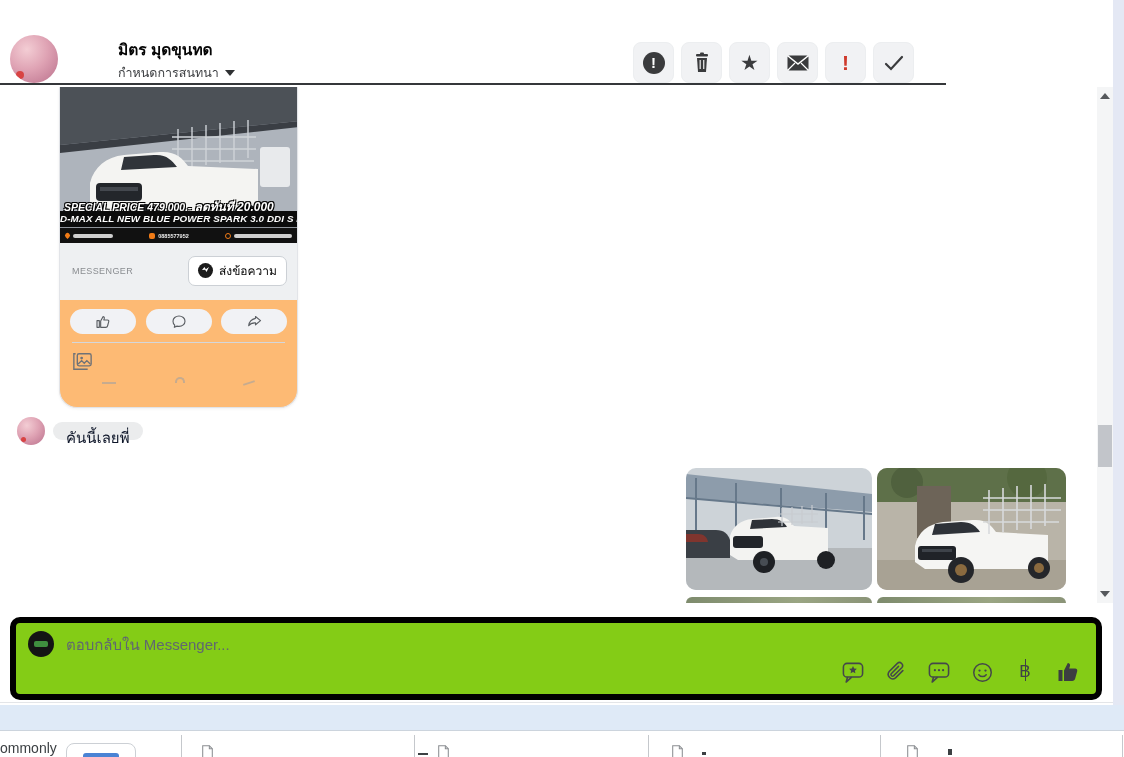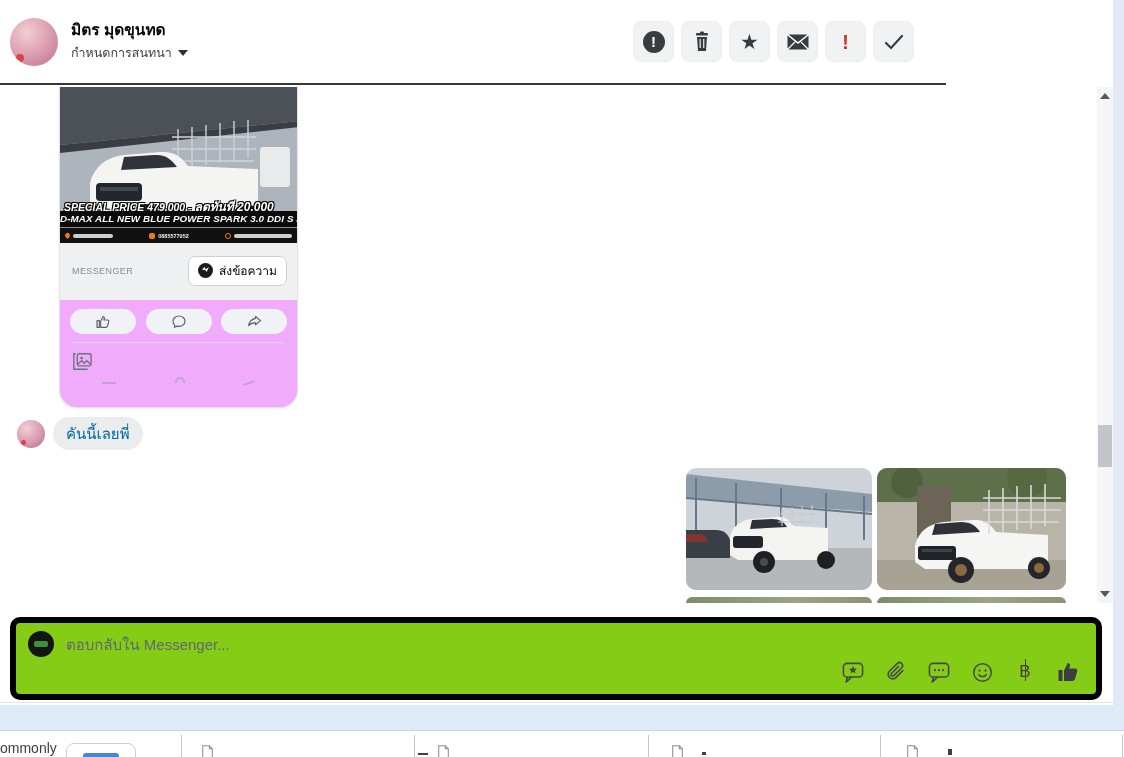--- a/index.html
+++ b/index.html
@@ -5,41 +5,41 @@
   * { margin:0; padding:0; box-sizing:border-box; }
   html,body { width:1124px; height:757px; overflow:hidden; background:#fff;
     font-family:"Liberation Sans", sans-serif; }
   .stage { position:absolute; top:0; left:0; width:1124px; height:757px; }
 
   
   .right-strip { position:absolute; left:1113px; top:0; width:11px; height:705px; background:#e4e8f4; }
 
   
   .header { position:absolute; top:0; left:0; width:946px; height:85px; background:#fff;
-    border-bottom:2px solid #35373a; display:flex; align-items:center; padding:0 32px 0 10px; }
+    border-bottom:2px solid #35373a; display:flex; align-items:flex-end; padding:0 32px 0 10px;gap:47px; }
   .avatar-lg { width:48px; height:48px; border-radius:50%; flex:0 0 48px;
     background:radial-gradient(circle at 35% 30%, #f3cdd4 0%, #dfa3b4 45%, #b96f8b 100%); position:relative; overflow:hidden;}
   .avatar-lg::after{content:""; position:absolute; left:6px; bottom:4px; width:8px; height:8px; border-radius:50%; background:#d84343;}
   .header-names { margin-left:13px; }
   .h-name { font-size:15.5px; font-weight:bold; color:#050505; line-height:20px; }
   .h-sub { font-size:12.5px; color:#3c3e41; margin-top:3px; display:flex; align-items:center; gap:6px; }
   .chev-down { width:0; height:0; border-left:5px solid transparent; border-right:5px solid transparent; border-top:6px solid #2f3133; display:inline-block; }
   .h-actions { margin-left:auto; display:flex; gap:7px; }
   .icon-btn { width:41px; height:41px; border-radius:8px; background:#f1f2f4; border:1px solid #eceef0;
     display:flex; align-items:center; justify-content:center; cursor:pointer; }
   .circ-excl { width:22px; height:22px; border-radius:50%; background:#3a3b3d; color:#fff; font-weight:bold;
     font-size:15px; display:flex; align-items:center; justify-content:center; }
   .star-glyph { font-size:21px; color:#3a3b3d; line-height:1; }
   .red-excl { font-size:21px; font-weight:bold; color:#cf3a2c; line-height:1; }
 
   
   .chat { position:absolute; top:87px; left:0; width:1097px; height:516px; background:#fff; overflow:hidden; }
 
   
-  .post-card { position:absolute; left:59px; top:0; width:239px; height:321px; background:#f0abfc;
+  .post-card { position:absolute; left:59px; top:0; width:239px; height:321px; background:#fdba74;
     border:1px solid #e2e4e8; border-top:none; border-radius:0 0 18px 18px;
     box-shadow:0 1px 3px rgba(0,0,0,.06); overflow:hidden; }
   .pc-photo { position:relative; width:100%; height:156px; overflow:hidden;
     background:linear-gradient(180deg,#b9bfc7 0%,#a8adb5 55%,#8e939b 100%); }
   .pc-photo svg { position:absolute; inset:0; }
   .pc-price { position:absolute; left:4px; top:110px; width:231px; font-size:10.5px; font-weight:800;
     font-style:italic; color:#fff; white-space:nowrap;
     text-shadow:-1px -1px 0 #000,1px -1px 0 #000,-1px 1px 0 #000,1px 1px 0 #000; }
   .pc-price .th { font-size:12px; }
   .pc-model { position:absolute; left:0; top:124px; width:100%; height:16px; background:#0b0b0b; color:#fff;
@@ -78,22 +78,22 @@
   .pc-footnav { display:flex; justify-content:space-between; padding:2px 42px; opacity:.55; }
   .fn-line { width:14px; height:2px; background:#9aa0a6; margin-top:5px; }
   .fn-caret { width:10px; height:6px; border:2px solid #9aa0a6; border-bottom:none; border-radius:8px 8px 0 0; }
   .fn-arrow { width:12px; height:2px; background:#9aa0a6; margin-top:5px; transform:rotate(-18deg); }
 
   
   .msg-row { position:absolute; left:17px; top:330px; display:flex; align-items:center; gap:8px; }
   .avatar-sm { width:28px; height:28px; border-radius:50%;
     background:radial-gradient(circle at 35% 30%, #f3cdd4 0%, #dfa3b4 45%, #b96f8b 100%); position:relative; overflow:hidden;}
   .avatar-sm::after{content:""; position:absolute; left:4px; bottom:3px; width:5px; height:5px; border-radius:50%; background:#d84343;}
-  .bubble { background:#ebeced; border-radius:17px; height:33px; line-height:33px; padding:0 13px;
-    font-size:15px; color:#0369a1; }
+  .bubble { background:#ebeced; border-radius:17px; height:18px; line-height:33px; padding:0 13px;
+    font-size:15px; color:#0f172a;font-family:Liberation Serif, serif; }
 
   
   .photo-out { position:absolute; border-radius:10px; overflow:hidden; }
   .po-1 { left:686px; top:381px; width:186px; height:122px; }
   .po-2 { left:877px; top:381px; width:189px; height:122px; }
   .sliver { position:absolute; top:510px; height:6px; border-radius:10px 10px 0 0;
     background:linear-gradient(90deg,#7e8b6d,#9aa583 60%,#8b9478); }
   .sl-1 { left:686px; width:186px; } .sl-2 { left:877px; width:189px; }
 
   

